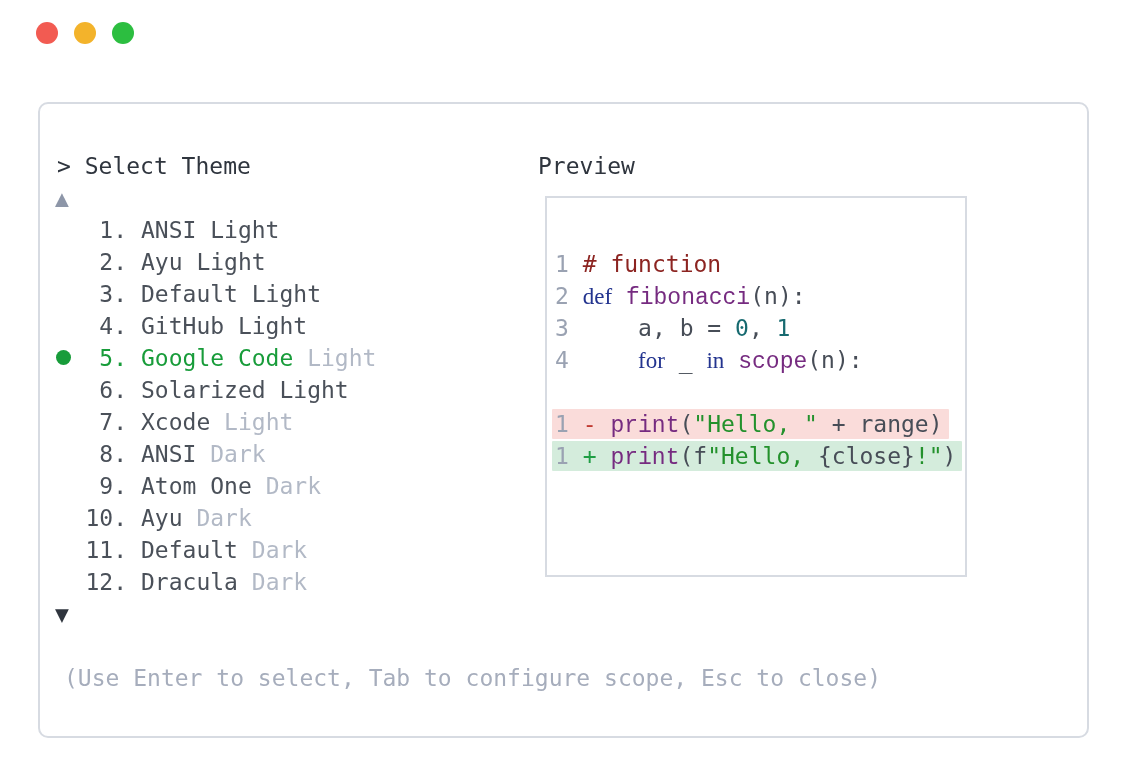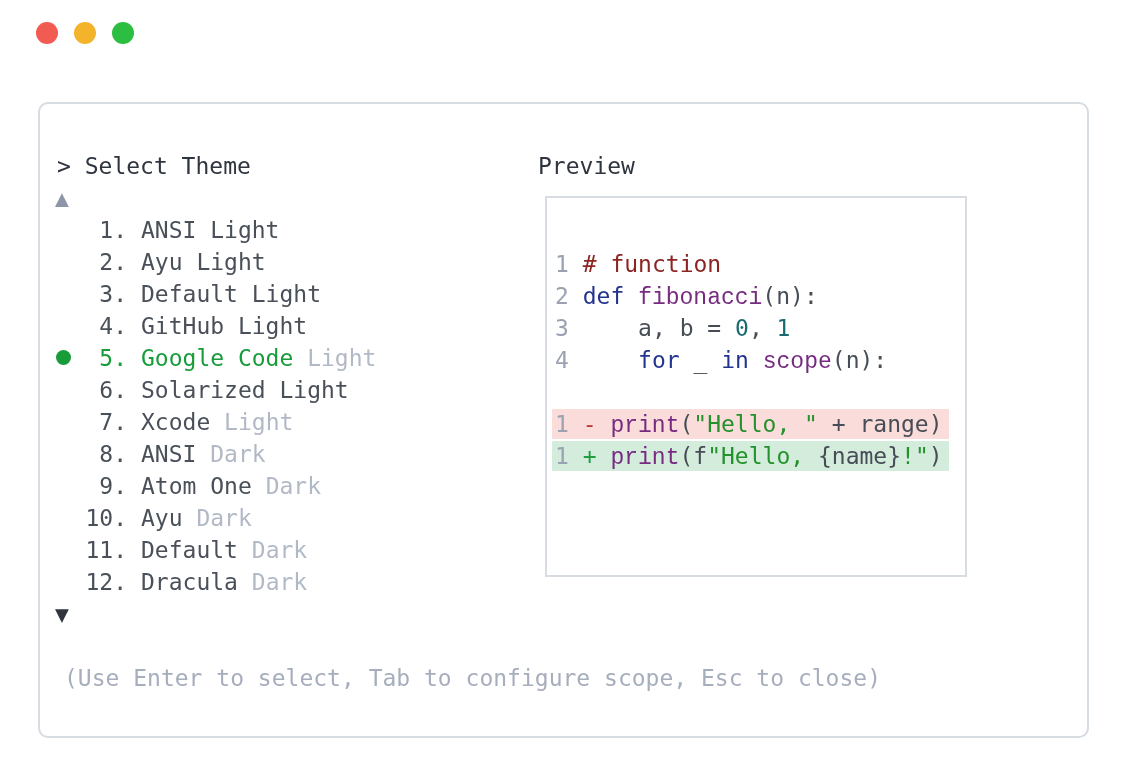--- a/index.html
+++ b/index.html
@@ -32,21 +32,21 @@
   .row.selected .num, .row.selected .name { color: var(--select_green); }
   .bullet { position: absolute; left: -1px; top: 8px; width: 15px; height: 15px;
     border-radius: 50%; background: var(--select_green); }
 
   .preview-box { position: absolute; left: 505px; top: 92px; width: 422px; height: 381px;
     border: 2px solid var(--border); background: #fff; }
   .code { position: absolute; left: 8px; top: 50px; font-size: 23px; line-height: 32px; }
   .code-line { height: 32px; white-space: pre; }
   .lineno { color: var(--lineno); }
   .tok-com { color: var(--com); }
-  .tok-kwd { color: var(--kwd); }
+  .tok-kwd { color: var(--kwd); font-family: Liberation Serif, serif; }
   .tok-typ { color: var(--typ); font-family: Liberation Mono, monospace; }
   .tok-str { color: var(--str); }
   .tok-lit { color: var(--lit); }
   .tok-pln { color: var(--pln); }
   .sign-removed { color: var(--del); }
   .sign-added   { color: var(--add); }
   .hl { display: inline-block; height: 30px; line-height: 30px; padding: 0 6px 0 3px;
     margin-left: -3px; border-radius: 1px; vertical-align: top; margin-top: 1px; }
   .hl.removed { background: var(--del_bg); }
   .hl.added   { background: var(--add_bg); }
@@ -73,16 +73,16 @@
   <div class="abs help">(Use Enter to select, Tab to configure scope, Esc to close)</div>
 
   <div class="preview-box">
     <div class="code">
         <div class="code-line"><span class="lineno">1</span><span class="tok-pln"> </span><span class="tok-com"># function</span></div>
         <div class="code-line"><span class="lineno">2</span><span class="tok-pln"> </span><span class="tok-kwd">def</span><span class="tok-pln"> </span><span class="tok-typ">fibonacci</span><span class="tok-pln">(n):</span></div>
         <div class="code-line"><span class="lineno">3</span><span class="tok-pln"> </span><span class="tok-pln">    a, b = </span><span class="tok-lit">0</span><span class="tok-pln">, </span><span class="tok-lit">1</span></div>
         <div class="code-line"><span class="lineno">4</span><span class="tok-pln"> </span><span class="tok-pln">    </span><span class="tok-kwd">for</span><span class="tok-pln"> _ </span><span class="tok-kwd">in</span><span class="tok-pln"> </span><span class="tok-typ">scope</span><span class="tok-pln">(n):</span></div>
         <div class="code-line"></div>
         <div class="code-line"><span class="hl removed"><span class="lineno">1</span><span class="tok-pln"> </span><span class="sign-removed">-</span><span class="tok-pln"> </span><span class="tok-typ">print</span><span class="tok-pln">(</span><span class="tok-str">"Hello, "</span><span class="tok-pln"> + range)</span></span></div>
-        <div class="code-line"><span class="hl added"><span class="lineno">1</span><span class="tok-pln"> </span><span class="sign-added">+</span><span class="tok-pln"> </span><span class="tok-typ">print</span><span class="tok-pln">(f</span><span class="tok-str">"Hello, </span><span class="tok-pln">{name}</span><span class="tok-str">!"</span><span class="tok-pln">)</span></span></div>
+        <div class="code-line"><span class="hl added"><span class="lineno">1</span><span class="tok-pln"> </span><span class="sign-added">+</span><span class="tok-pln"> </span><span class="tok-typ">print</span><span class="tok-pln">(f</span><span class="tok-str">"Hello, </span><span class="tok-pln">{close}</span><span class="tok-str">!"</span><span class="tok-pln">)</span></span></div>
       </div>
   </div>
 </div>
 
 </body></html>

